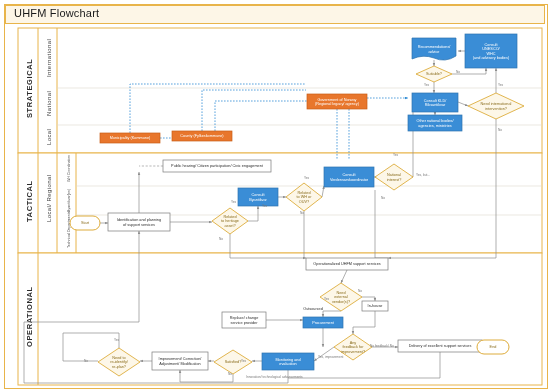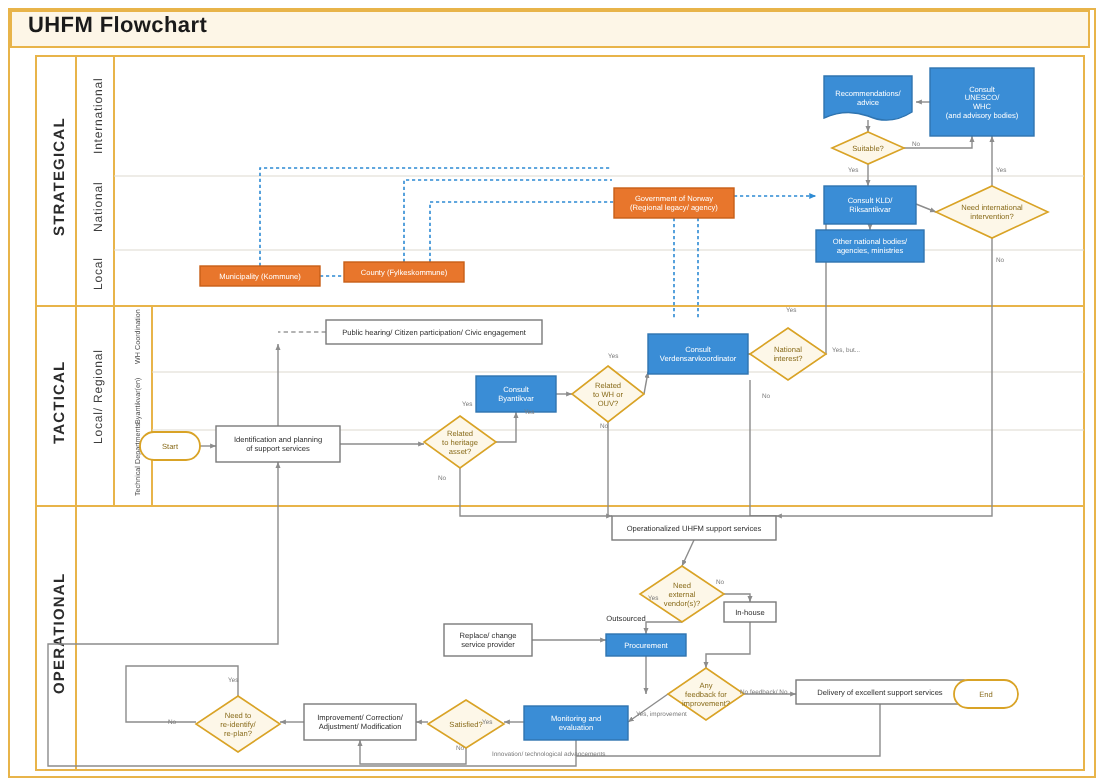--- a/index.html
+++ b/index.html
@@ -1,20 +1,20 @@
 <!DOCTYPE html>
 <html><head>
 <meta charset="utf-8">
 <style>
   html,body{margin:0;padding:0;background:#ffffff;}
   body{font-family:"Liberation Sans",sans-serif;}
   #page{position:relative;width:550px;height:391px;overflow:hidden;background:#fff;}
   .frame{position:absolute;left:4px;top:4px;width:542px;height:383px;border:1px solid #e8b44a;background:#fff;}
   .title-bar{position:absolute;left:5px;top:5px;width:540px;height:19px;background:#fdf6e7;border:1px solid #e8b44a;box-sizing:border-box;}
-  .title-text{position:absolute;left:14px;top:7px;font-size:11px;font-weight:bold;color:#1a1a1a;letter-spacing:.2px;}
+  .title-text{position:absolute;left:14px;top:7px;font-size:11px;font-weight:normal;color:#1a1a1a;letter-spacing:.2px;}
   svg{position:absolute;left:0;top:0;}
   .lane-label{font-size:6px;fill:#3d3d3d;font-family:"Liberation Sans",sans-serif;letter-spacing:.4px;}
   .band-label{font-size:7.5px;fill:#2b2b2b;font-weight:bold;font-family:"Liberation Sans",sans-serif;letter-spacing:.6px;}
   .sub-label{font-size:3.6px;fill:#4a4a4a;font-family:"Liberation Sans",sans-serif;}
   .node-text{font-size:3.8px;font-family:"Liberation Sans",sans-serif;text-anchor:middle;}
   .node-text.blue{fill:#ffffff;}
   .node-text.orange{fill:#ffffff;}
   .node-text.dark{fill:#2d2d2d;}
   .node-text.gold{fill:#8a6d1d;}
   .edge-label{font-size:3.2px;fill:#7a7a7a;font-family:"Liberation Sans",sans-serif;}

